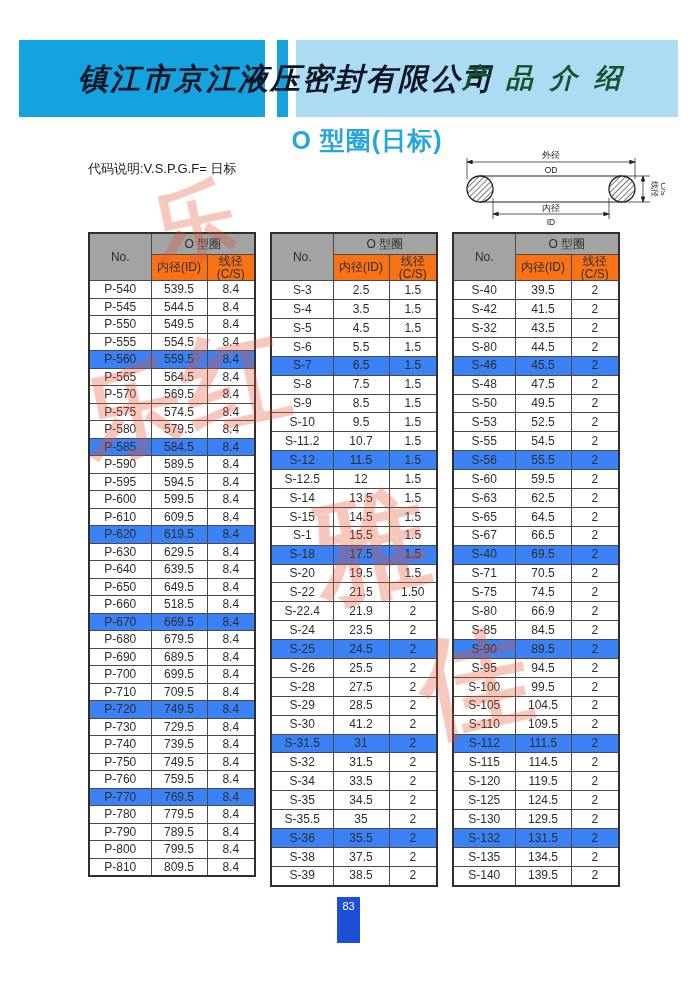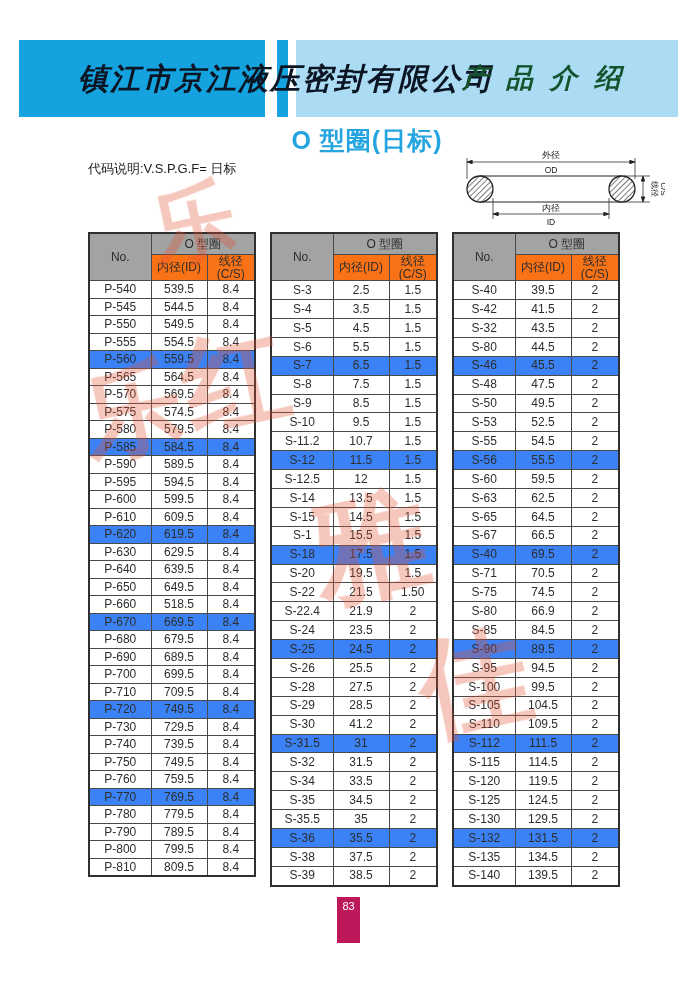--- a/index.html
+++ b/index.html
@@ -45,21 +45,21 @@
   table.spec th.bluehead{background:#a3a3a3;text-align:center;}
   table.spec th.subhead{background:#f97316;}
   table.spec tr.ghrow th{height:20px;}
   table.spec tr.shrow th{height:18px;}
   .t1 tbody td{height:16.5px;}
   .t2 tbody td,.t3 tbody td{height:17.9px;}
   table.spec tr.hl td{background:#3b82f6;}
   
   .page-badge{
     position:absolute;left:337px;top:897px;width:23px;height:46px;
-    background:#be185d;color:#ffffff;font-size:11px;text-align:center;
+    background:#1d4ed8;color:#ffffff;font-size:11px;text-align:center;
     padding-top:3px;box-sizing:border-box;
   }
   
   #watermark{position:absolute;left:0;top:0;width:700px;height:990px;pointer-events:none;z-index:5;}
   #watermark span{
     position:absolute;color:#e0502f;opacity:.32;font-weight:700;
     font-family:"Liberation Serif","DejaVu Serif",serif;
     transform:rotate(-12deg);mix-blend-mode:multiply;filter:blur(.6px);
     line-height:1;
   }

